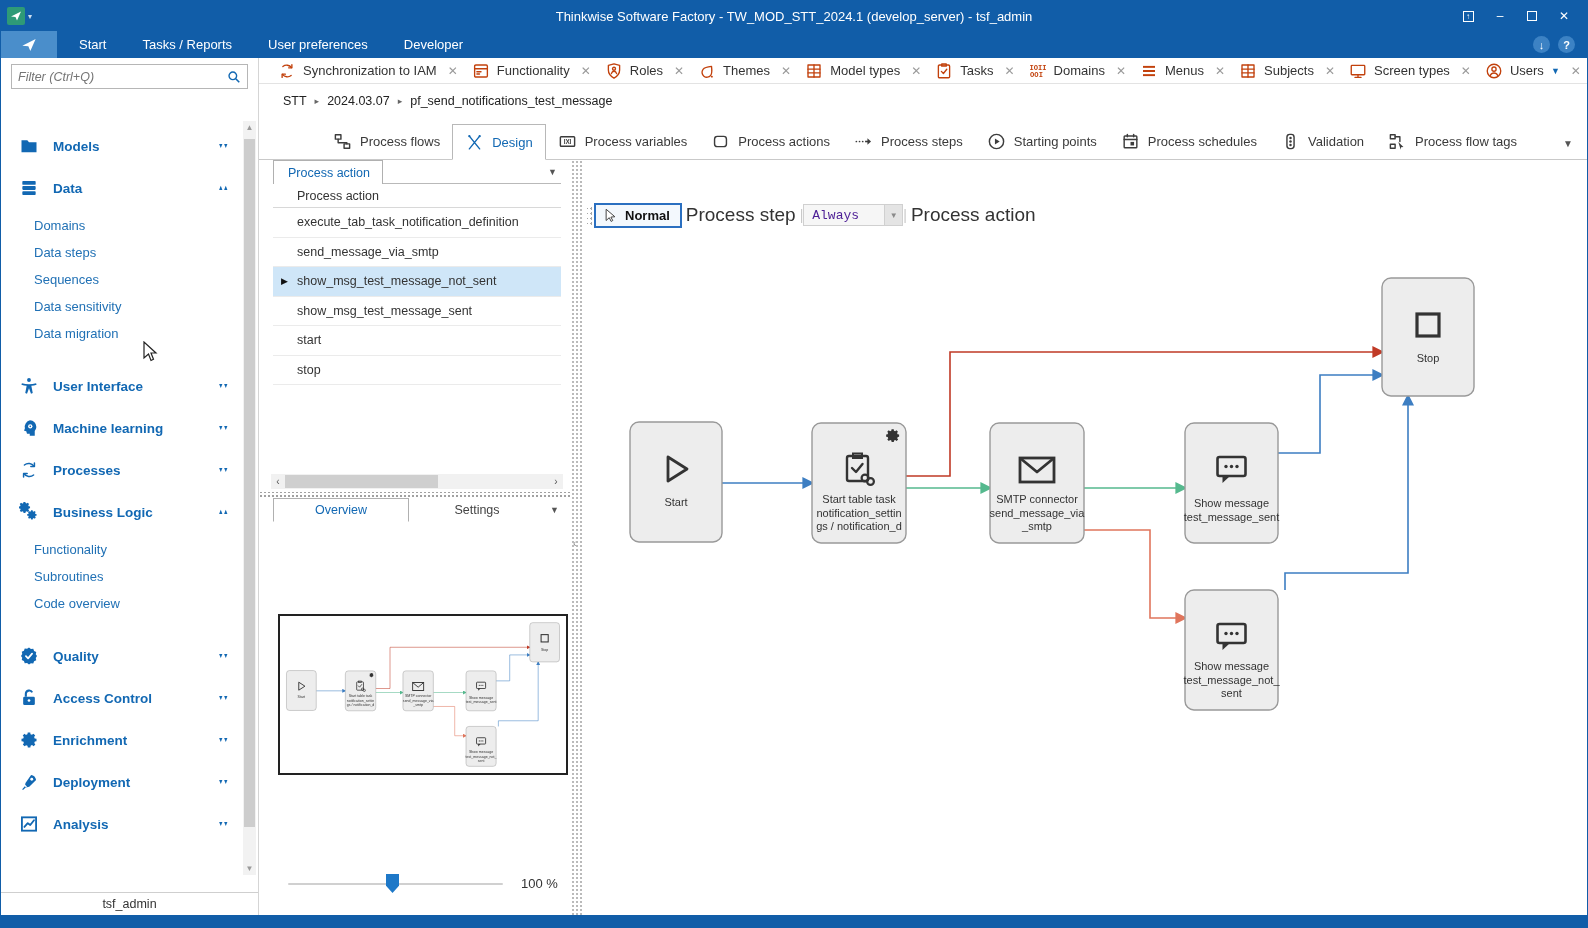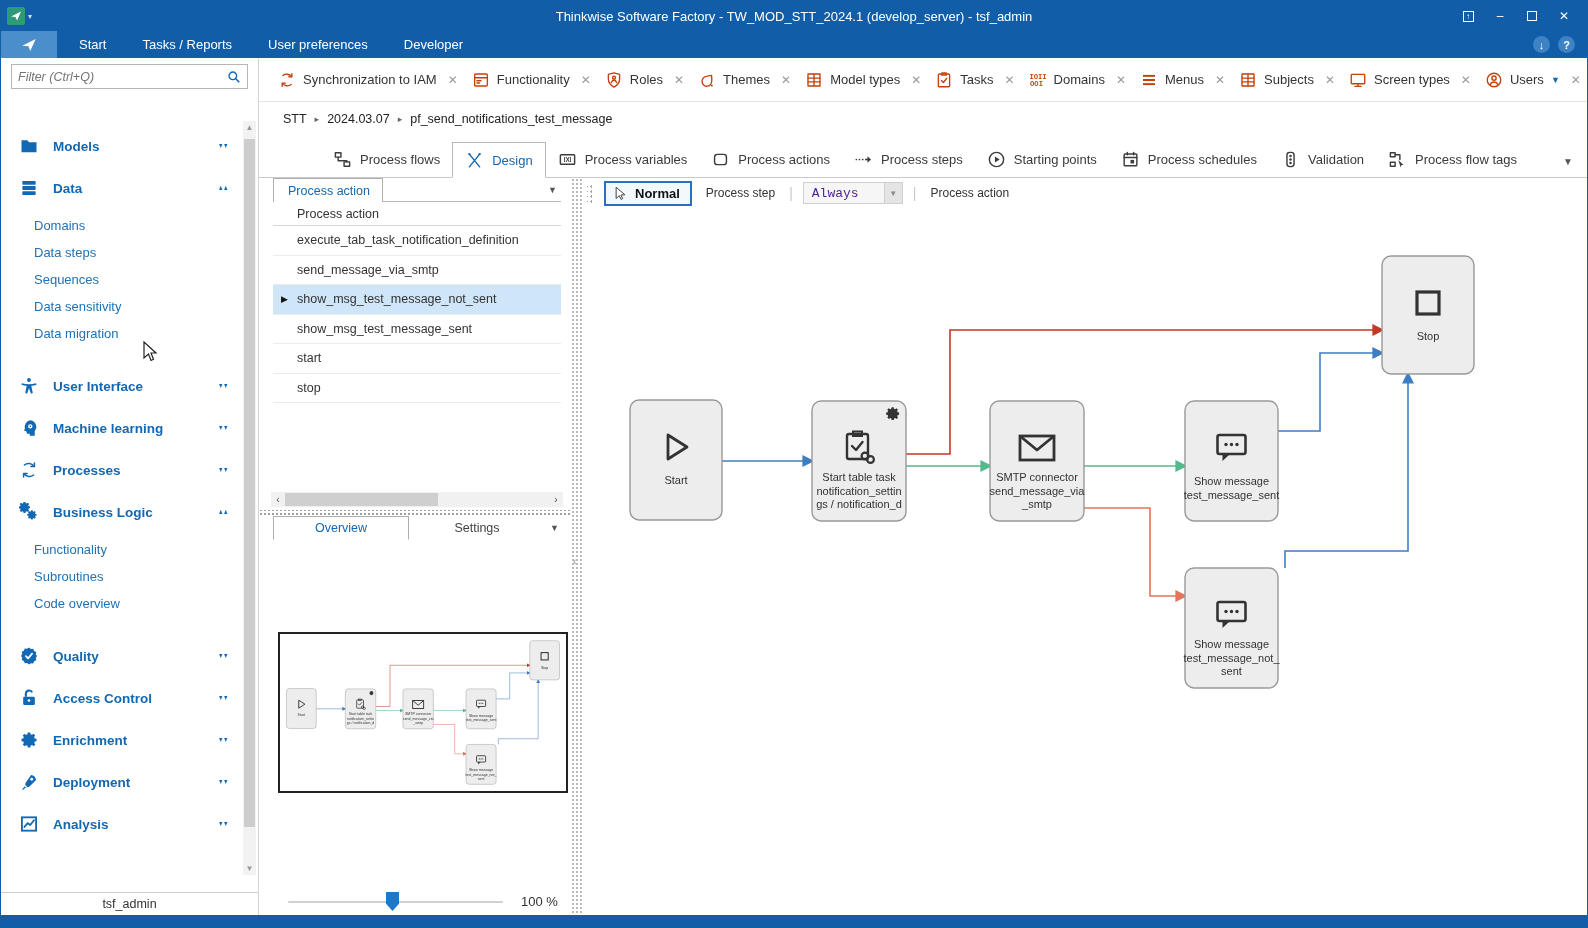--- a/index.html
+++ b/index.html
@@ -48,21 +48,21 @@
   .nav-children { margin-top:3px; margin-bottom:3px; }
   .nav-gap { height:15px; }
   .side-scroll { position:absolute; top:63px; bottom:40px; right:2px; width:13px; background:#f2f2f2; }
   .side-scroll .arr { position:absolute; left:0; width:13px; height:13px; color:#9a9a9a; font-size:8px; text-align:center; line-height:13px; }
   .side-scroll .thumb { position:absolute; left:1px; width:11px; top:18px; height:688px; background:#cdcdcd; }
   .side-footer { position:absolute; bottom:0; left:0; right:0; height:23px; border-top:1px solid #cfcfcf; display:flex; align-items:center; justify-content:center; font-size:12.5px; color:#333; background:#fff; }
 
   
   .content { flex:1 1 auto; display:flex; flex-direction:column; min-width:0; }
 
-  .tabstrip { height:44px; flex:0 0 auto; display:flex; align-items:center; padding:0 4px 0 12px; border-bottom:1px solid #e3e3e3; }
+  .tabstrip { height:26px; flex:0 0 auto; display:flex; align-items:center; padding:0 4px 0 12px; border-bottom:1px solid #e3e3e3; }
   .doc-tab { display:flex; align-items:center; gap:7px; padding:0 7px; height:100%; font-size:13px; color:#333; white-space:nowrap; }
   .doc-tab .ticon { width:18px; height:18px; color:#c2410c; flex:0 0 auto; }
   .doc-tab .ticon svg { width:18px; height:18px; }
   .doc-tab .tclose { color:#9a9a9a; font-size:12px; margin-left:4px; }
   .doc-tab .tdrop { color:#1268b3; font-size:9px; }
 
   .breadcrumb { height:33px; flex:0 0 auto; display:flex; align-items:center; padding-left:24px; font-size:12.5px; color:#222; }
   .crumb-sep { color:#666; font-size:9px; margin:0 8px; }
 
   .subtabs { height:43px; flex:0 0 auto; display:flex; align-items:flex-end; padding:0 10px 0 14px; border-bottom:1px solid #c9c9c9; position:relative;justify-content:center; }
@@ -101,25 +101,25 @@
   .zoom-track { position:absolute; left:15px; width:215px; top:11px; height:2px; background:#d0d0d0; border-radius:1px; }
   .zoom-thumb { position:absolute; left:113px; top:2px; width:13px; height:19px; background:#1e78c8; clip-path:polygon(0 0,100% 0,100% 62%,50% 100%,0 62%); }
   .zoom-label { position:absolute; left:248px; top:4px; font-size:13px; color:#333; }
 
   
   .vsplit { width:12px; flex:0 0 auto; position:relative; background-image:radial-gradient(#b5b5b5 0.7px, transparent 0.8px); background-size:4px 4px; }
   .vsplit-chev { position:absolute; top:378px; left:2px; color:#888; font-size:10px; }
 
   
   .diagram-col { flex:1 1 auto; display:flex; flex-direction:column; min-width:0; }
-  .dtoolbar { height:30px; flex:0 0 auto; display:flex; align-items:center; gap:10px; padding-left:4px; }
+  .dtoolbar { height:30px; flex:0 0 auto; display:flex; align-items:center; padding-left:4px;margin-top:40px; }
   .grip { width:5px; height:20px; background-image:radial-gradient(#a8a8a8 1px, transparent 1.2px); background-size:5px 5px; background-position:2px 1px; margin-right:2px; }
   .btn-normal { display:flex; align-items:center; gap:7px; border:2px solid #2a6fc0; background:#f3f8fd; height:25px; padding:0 10px 0 7px; font-size:13px; font-weight:bold; color:#111; }
   .btn-normal svg { width:15px; height:15px; }
-  .tb-text { font-size:12px; color:#333; padding:0 4px; }
+  .tb-text { font-size:19px; color:#333; padding:0 4px; }
   .tb-sep { color:#c9c9c9; font-size:14px; }
   .always-field { display:flex; align-items:center; height:22px; border:1px solid #d0d0d0; background:#f6f6f6; width:100px; }
   .always-field .atext { flex:1; padding-left:8px; font-size:13px; color:#4c1d95;font-family:Liberation Mono, monospace; }
   .always-field .abtn { width:18px; height:100%; background:#e4e4e4; border-left:1px solid #d0d0d0; color:#8a8a8a; font-size:8px; display:flex; align-items:center; justify-content:center; }
   .canvas-wrap { flex:1 1 auto; position:relative; overflow:hidden; }
   .canvas-wrap svg { position:absolute; left:0; top:0; }
 
   
   .statusbar { height:12px; background:#115da8; flex:0 0 auto; }
 

